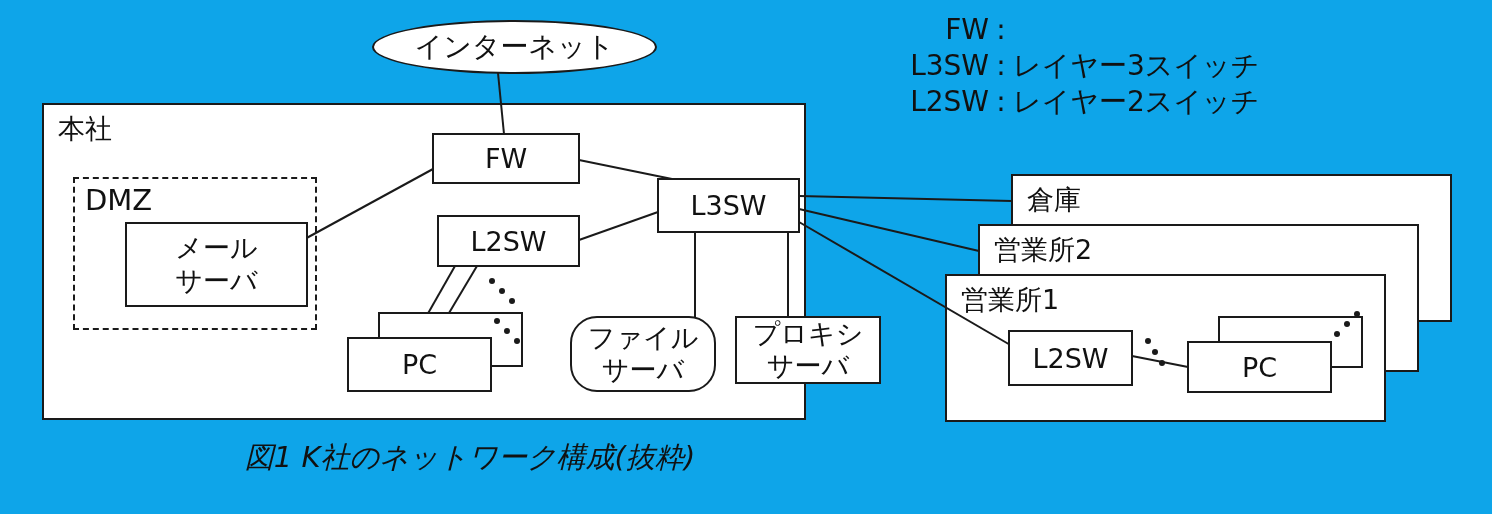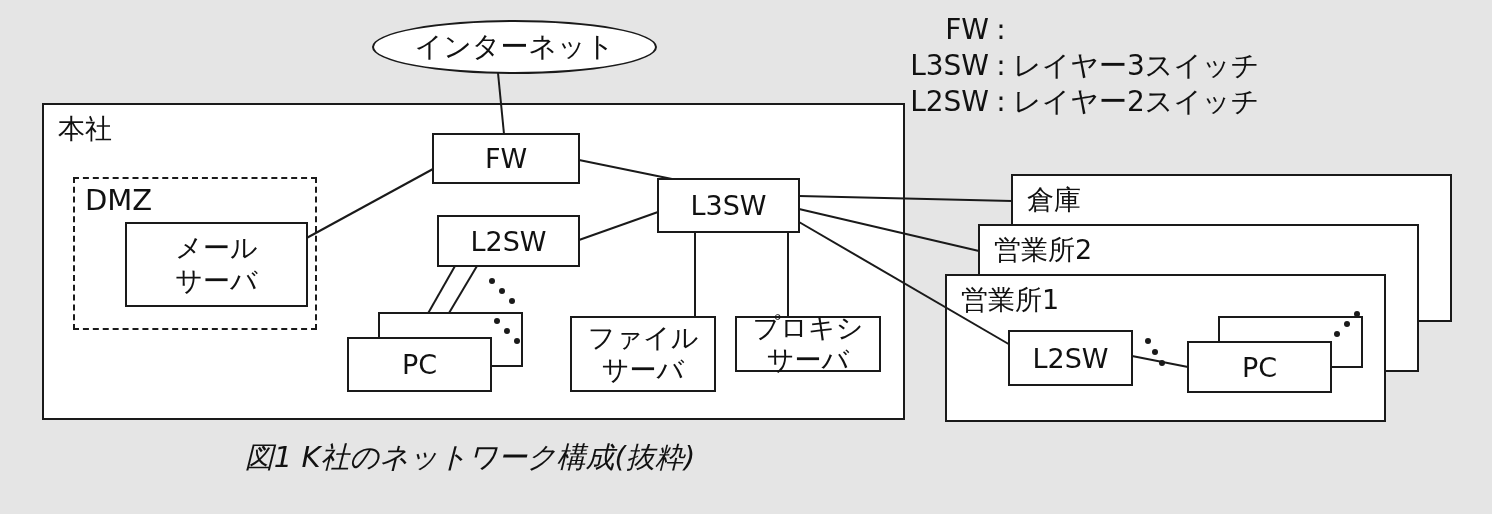--- a/index.html
+++ b/index.html
@@ -1,48 +1,48 @@
 <!DOCTYPE html>
 <html><head>
 <meta charset="utf-8">
 <style>
   html,body { margin:0; padding:0; background:#ffffff; }
   .stage {
-    position:relative; width:1492px; height:514px; background:#e5e5e5;
+    position:relative; width:1492px; height:514px; background:#0ea5e9;
     font-family:"DejaVu Sans","Liberation Sans",sans-serif; color:#111;
     overflow:hidden;
   }
   .layer { position:absolute; left:0; top:0; width:1492px; height:514px; pointer-events:none; }
   .wires { z-index:4; }
   .dotslayer { z-index:15; }
 
   
   .cbox { position:absolute; border:2px solid #1a1a1a; background:#ffffff; box-sizing:border-box; }
   .clabel { position:absolute; left:14px; top:6px; font-size:27px; }
-  #hq        { left:42px;  top:103px; width:863px; height:317px; z-index:1;text-align:center; }
+  #hq        { left:42px;  top:103px; width:764px; height:317px; z-index:1;text-align:center; }
   #dmz       { left:73px;  top:177px; width:244px; height:153px; z-index:2; border-style:dashed; background:transparent; }
   #dmz .clabel { left:10px; top:4px; font-size:29px; }
   #warehouse { left:1011px; top:174px; width:441px; height:148px; z-index:1; }
   #office2   { left:978px;  top:224px; width:441px; height:148px; z-index:2; }
   #office1   { left:945px;  top:274px; width:441px; height:148px; z-index:3; }
 
   
   .node {
     position:absolute; border:2px solid #1a1a1a; background:#ffffff; box-sizing:border-box;
     display:flex; align-items:center; justify-content:center;
     font-size:27px; text-align:center; z-index:10;
   }
   .two-line { white-space:pre-line; line-height:1.2; }
   #internet  { left:372px; top:20px;  width:285px; height:54px; border-radius:50%; font-size:28px; }
   #fw        { left:432px; top:133px; width:148px; height:51px; }
   #l2sw-hq   { left:437px; top:215px; width:143px; height:52px; }
   #l3sw      { left:657px; top:178px; width:143px; height:55px; }
   #mail      { left:125px; top:222px; width:183px; height:85px; }
-  #file      { left:570px; top:316px; width:146px; height:76px; }
-  #proxy     { left:735px; top:316px; width:146px; height:56px; }
+  #file      { left:570px; top:316px; width:146px; height:76px;border-radius:27px; }
+  #proxy     { left:735px; top:316px; width:146px; height:68px; }
   #pc-hq-back    { left:378px;  top:312px; width:145px; height:55px; z-index:9; }
   #pc-hq-front   { left:347px;  top:337px; width:145px; height:55px; z-index:10; }
   #l2sw-office   { left:1008px; top:330px; width:125px; height:56px; }
   #pc-office-back  { left:1218px; top:316px; width:145px; height:52px; z-index:9; }
   #pc-office-front { left:1187px; top:341px; width:145px; height:52px; z-index:10; }
 
   
   .legend { position:absolute; left:903px; top:12px; z-index:20; font-size:28px; }
   .legend-row { display:grid; grid-template-columns:86px 24px auto; line-height:36px; }
   .legend-term { text-align:right; }

